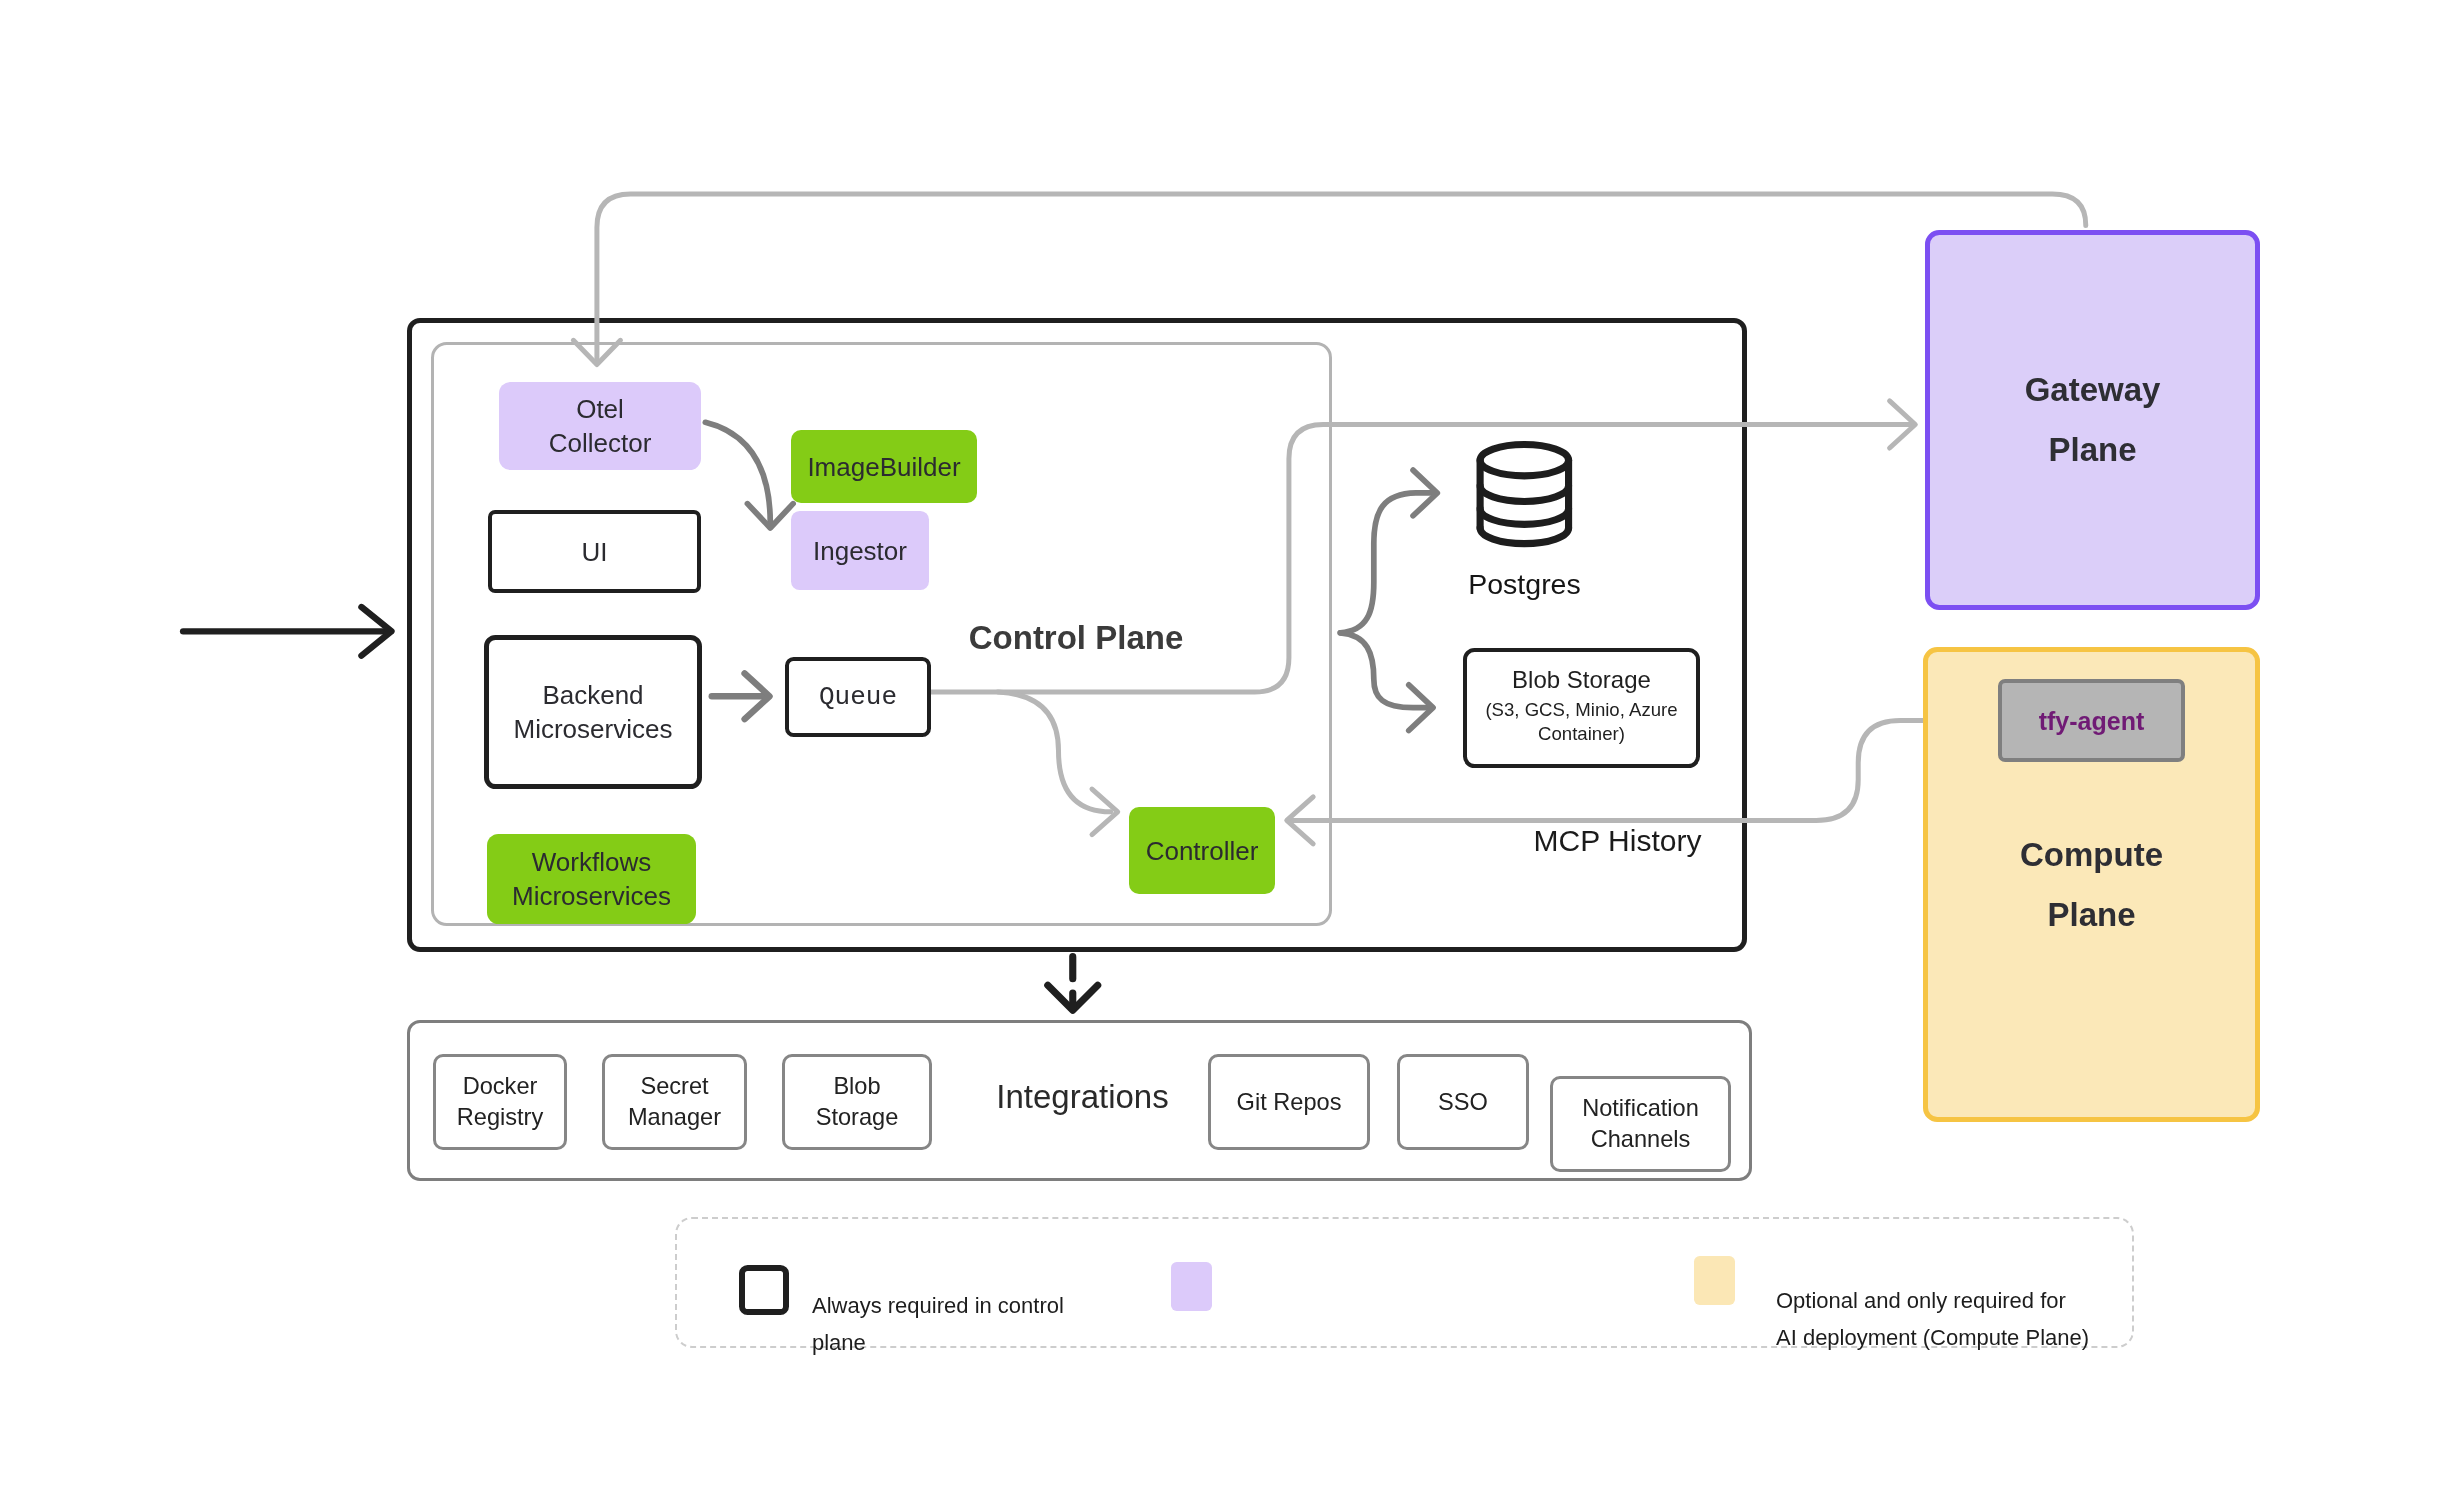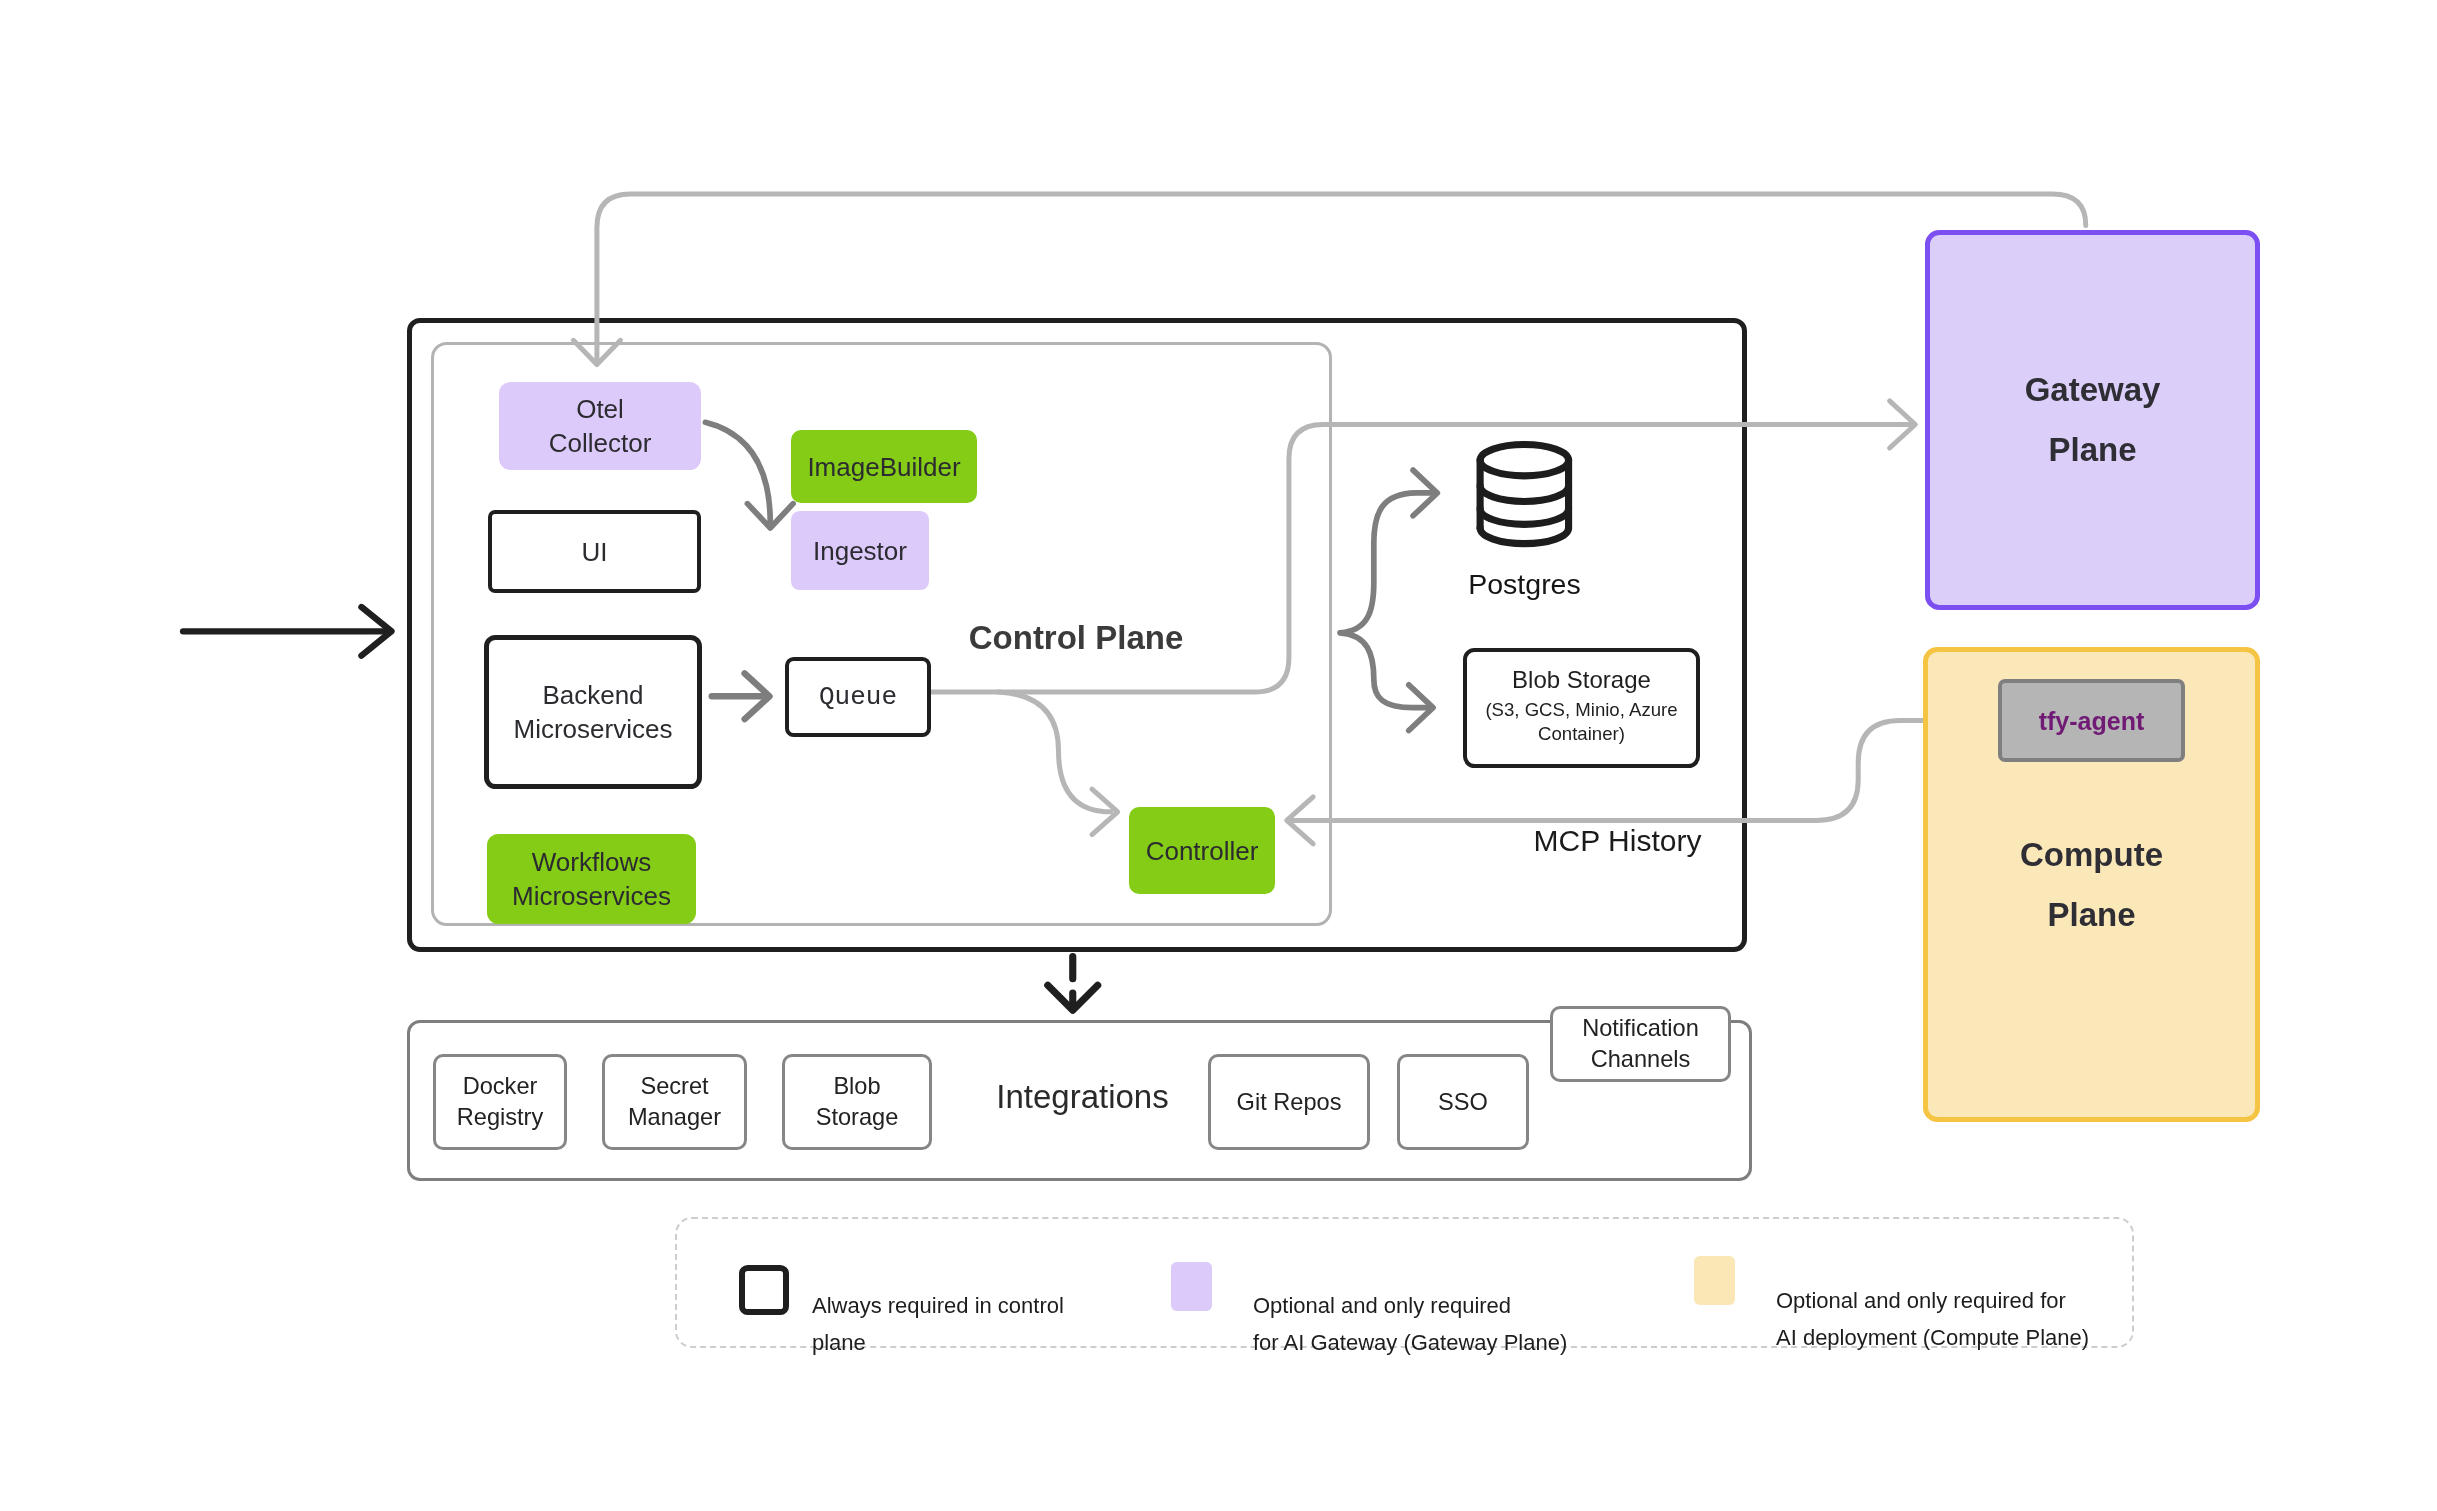--- a/index.html
+++ b/index.html
@@ -186,38 +186,34 @@
   </div>
   <div class="abs" style="left:940px;top:1078px;width:285px;text-align:center;font-size:33px;font-weight:500;color:#2a2a2a;">
     <span>Integrations</span>
   </div>
   <div class="abs int-item" style="left:1208px;top:1054px;width:162px;height:96px;">
     <span>Git Repos</span>
   </div>
   <div class="abs int-item" style="left:1397px;top:1054px;width:132px;height:96px;">
     <span>SSO</span>
   </div>
-  <div class="abs int-item" style="left:1550px;top:1006px;width:181px;height:76px;">
+  <div class="abs int-item" style="left:1550px;top:1076px;width:181px;height:96px;">
     <span>Notification
 Channels</span>
   </div>
 
   <div class="abs" style="left:675px;top:1217px;width:1459px;height:131px;border:2.9px dashed #cdcdcd;border-radius:17px;background:#ffffff;"></div>
 
   <div class="abs" style="left:739px;top:1265px;width:50px;height:50px;background:#ffffff;border:6.4px solid #1f1f1f;border-radius:8.6px;"></div>
   <div class="abs legend-text" style="left:812px;top:1250px;">
     <span>Always required in control
 plane</span>
   </div>
 
   <div class="abs" style="left:1171px;top:1262px;width:41px;height:49px;background:#dccafa;border-radius:5.7px;"></div>
-  <div class="abs legend-text" style="left:1253px;top:1250px;">
-    <span>Optional and only required
-for AI Gateway (Gateway Plane)</span>
-  </div>
 
   <div class="abs" style="left:1694px;top:1256px;width:41px;height:49px;background:#fbe7b5;border-radius:5.7px;"></div>
   <div class="abs legend-text" style="left:1776px;top:1245px;">
     <span>Optional and only required for
 AI deployment (Compute Plane)</span>
   </div>
 
 </div>
 
 

